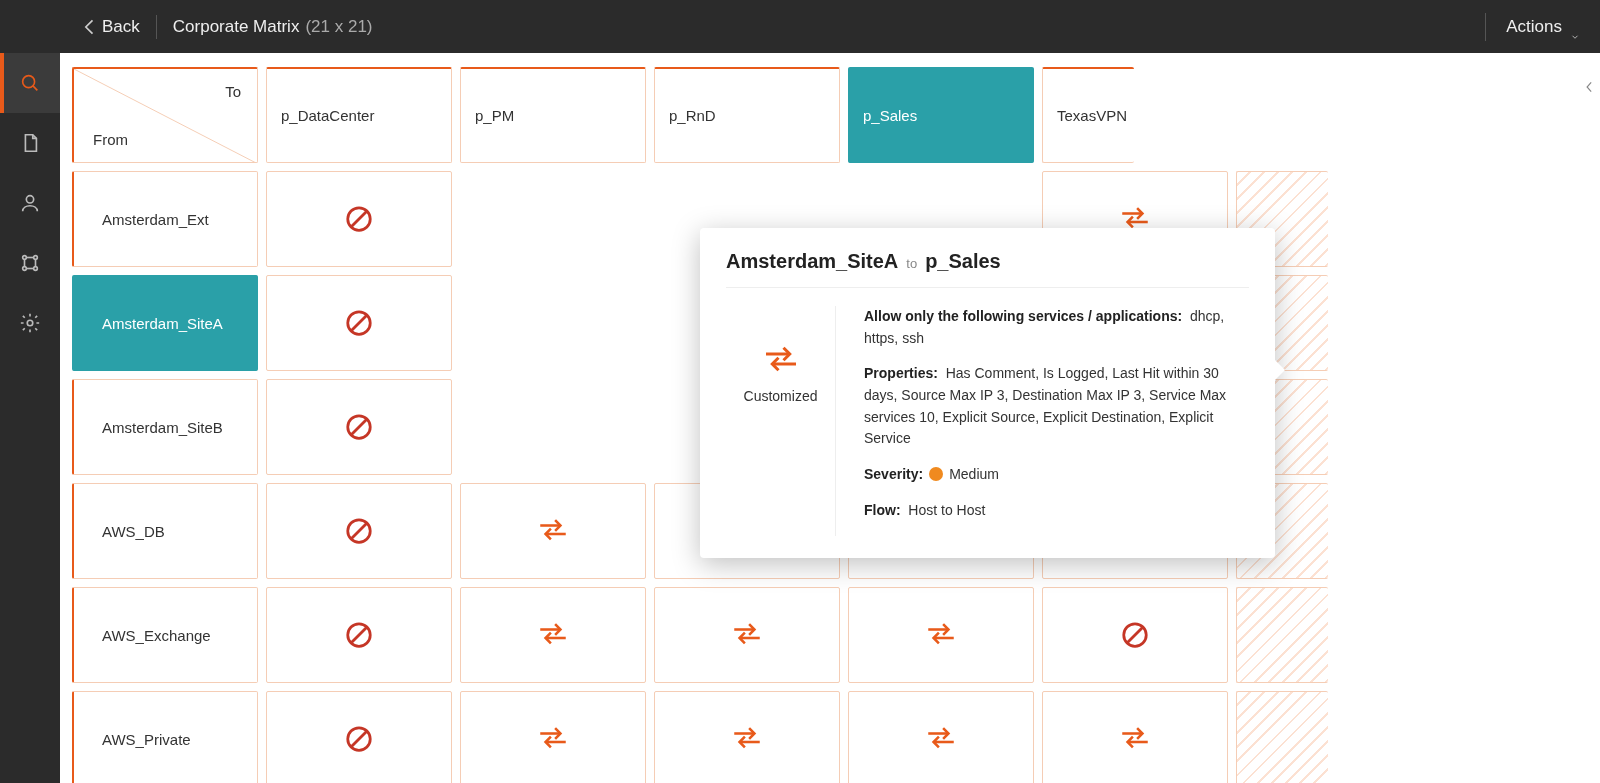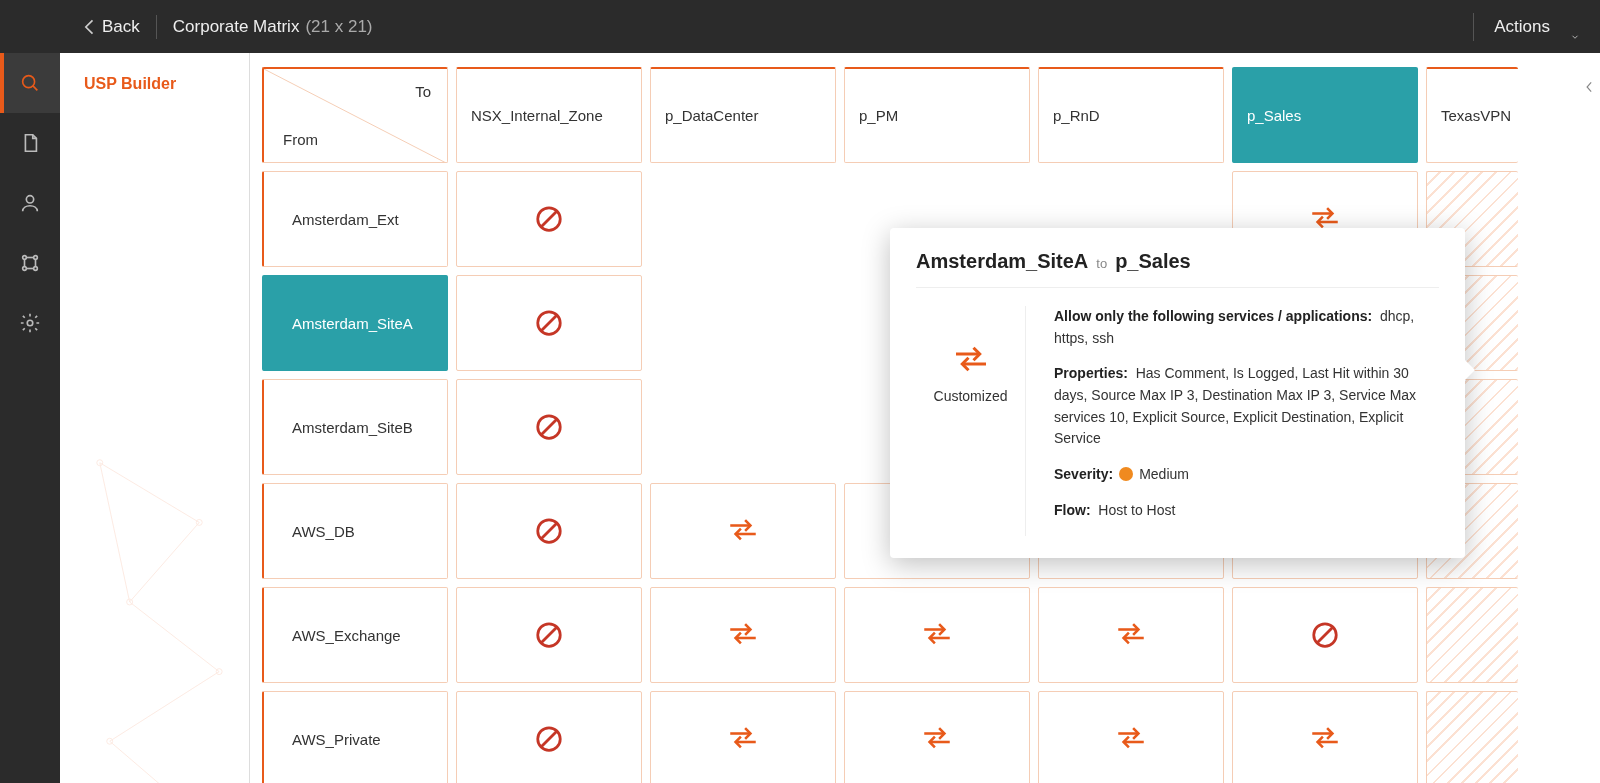--- a/index.html
+++ b/index.html
@@ -7,21 +7,21 @@
 .topbar{height:53px;background:#2b2b2b;color:#eee;display:flex;align-items:center;padding:0 20px;position:relative}
 .back-btn{display:flex;align-items:center;gap:2px;cursor:pointer}
 .back-arrow{width:20px;height:20px}
 .back-arrow svg{stroke:#ccc;stroke-width:2;fill:none}
 .back-lbl{color:#eee;font-size:17px}
 .vbar{width:1px;height:24px;background:#555;margin:0 16px}
 .title-main{color:#eee;font-size:17px}
 .title-dim{color:#aaa;font-size:17px;margin-left:6px}
 .actions-wrap{position:absolute;right:20px;display:flex;align-items:center}
 .actions-sep{width:1px;height:28px;background:#555;margin-right:20px}
-.actions-btn{display:flex;align-items:flex-end;gap:20px;color:#eee;font-size:17px;cursor:pointer}
+.actions-btn{display:flex;align-items:flex-end;gap:8px;color:#eee;font-size:17px;cursor:pointer}
 .caret{width:10px;height:10px}
 .caret svg{stroke:#ccc;stroke-width:2;fill:none}
 
 .body{flex:1;display:flex;min-height:0}
 .rail{width:60px;background:#2b2b2b;display:flex;flex-direction:column;align-items:center;padding-top:0}
 .rail-item{width:60px;height:60px;display:flex;align-items:center;justify-content:center;cursor:pointer;position:relative}
 .rail-item.active{background:#3b3b3b}
 .rail-item.active::before{content:"";position:absolute;left:0;top:0;width:4px;height:100%;background:#e85a1a}
 .rail-item svg{width:22px;height:22px;stroke:#bbb;fill:none;stroke-width:1.8}
 .rail-item.active svg{stroke:#e85a1a}
@@ -132,57 +132,37 @@
         </svg>
     </div>
     <div class="rail-item">
       <svg viewBox="0 0 24 24">
           <circle cx="12" cy="12" r="3"></circle>
           <path d="M12 2v3M12 19v3M4.2 4.2l2.1 2.1M17.7 17.7l2.1 2.1M2 12h3M19 12h3M4.2 19.8l2.1-2.1M17.7 6.3l2.1-2.1"></path>
         </svg>
     </div>
   </div>
 
-  <div class="sidepanel">
-    <div class="sidepanel-item active">USP Builder</div>
-    <svg class="sidepanel-bg" viewBox="0 0 190 420">
-      <g stroke="#e85a1a" stroke-width="1" fill="none">
-        <circle cx="40" cy="50" r="3"></circle>
-          <circle cx="140" cy="110" r="3"></circle>
-          <circle cx="70" cy="190" r="3"></circle>
-          <circle cx="160" cy="260" r="3"></circle>
-          <circle cx="50" cy="330" r="3"></circle>
-          <circle cx="120" cy="390" r="3"></circle>
-        <line x1="40" y1="50" x2="140" y2="110"></line>
-          <line x1="140" y1="110" x2="70" y2="190"></line>
-          <line x1="70" y1="190" x2="160" y2="260"></line>
-          <line x1="160" y1="260" x2="50" y2="330"></line>
-          <line x1="50" y1="330" x2="120" y2="390"></line>
-          <line x1="40" y1="50" x2="70" y2="190"></line>
-      </g>
-    </svg>
-  </div>
 
   <div class="matrix-area">
     <div class="collapse-handle">
       <svg viewBox="0 0 24 24" width="14" height="20">
           <polyline points="14 4 7 12 14 20"></polyline>
         </svg>
     </div>
 
     <div class="grid" id="grid">
         <div class="grid-row">
           <div class="cell corner">
             <svg class="corner-diag" viewBox="0 0 186 96" preserveAspectRatio="none">
               <line x1="0" y1="0" x2="186" y2="96" stroke="#f5cdb5" stroke-width="1"></line>
             </svg>
             <span class="to">To</span>
             <span class="from">From</span>
           </div>
-          <div class="cell header-top">NSX_Internal_Zone</div>
           <div class="cell header-top">p_DataCenter</div>
           <div class="cell header-top">p_PM</div>
           <div class="cell header-top">p_RnD</div>
           <div class="cell header-top sel">p_Sales</div>
           <div class="cell header-top last">TexasVPN</div>
         </div>
         <div class="grid-row">
           <div class="cell header-left">Amsterdam_Ext</div>
           <div class="cell">
             <span class="icon-forbid"><svg viewBox="0 0 24 24">

